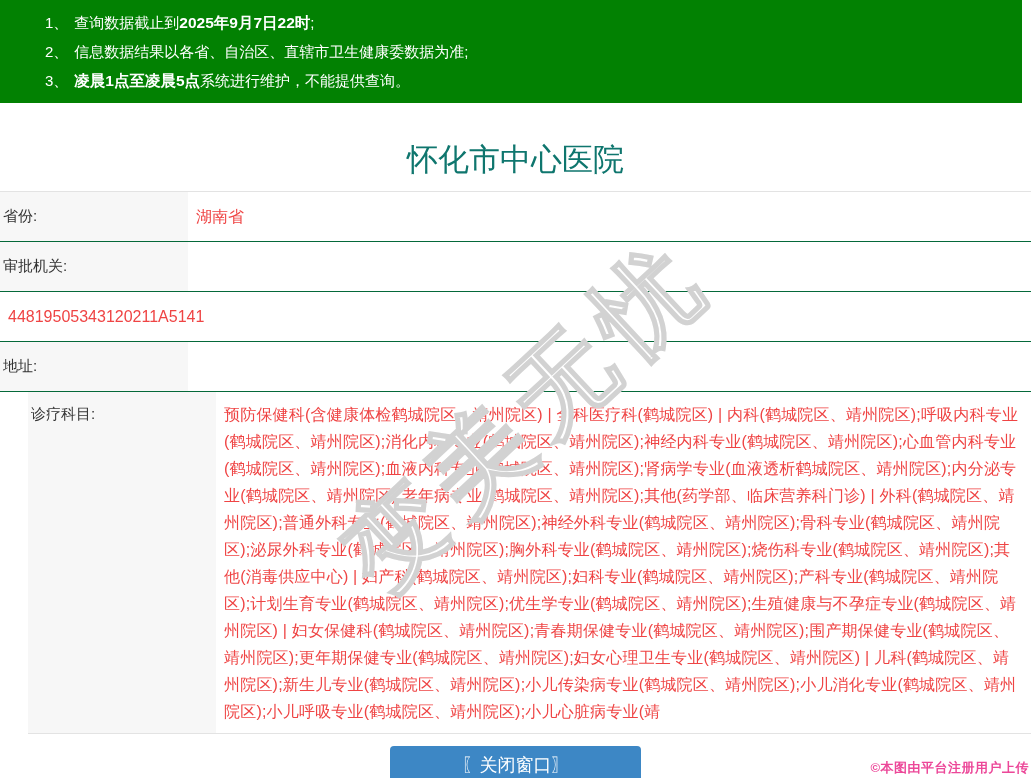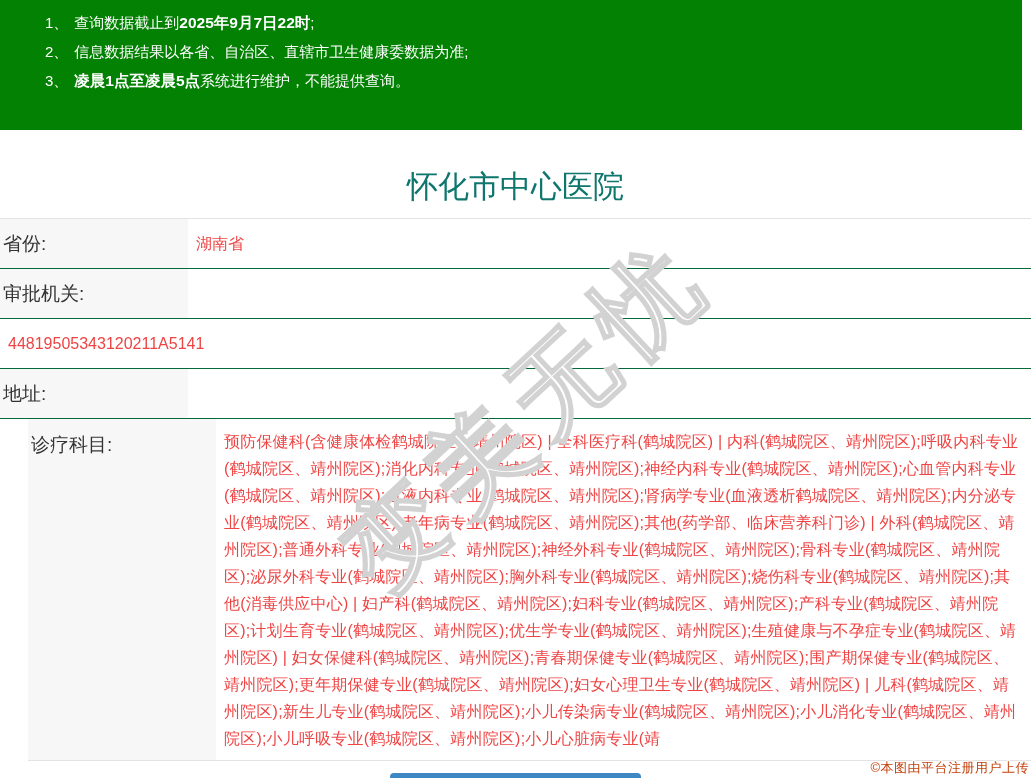--- a/index.html
+++ b/index.html
@@ -3,41 +3,41 @@
 <meta charset="utf-8">
 <style>
   html,body{margin:0;padding:0;}
   body{
     width:1031px;height:778px;position:relative;overflow:hidden;
     background:#ffffff;color:#333;
     font-family:"Liberation Sans","DejaVu Sans",sans-serif;
   }
   
   .banner{
-    width:1022px;height:130px;box-sizing:border-box;
+    width:1022px;height:103px;box-sizing:border-box;
     background:#028102;color:#fff;
     padding:8px 0 0 45px;
   }
   .notice{font-size:15px;line-height:29px;white-space:nowrap;}
   .notice .num{margin-right:6px;}
   .notice b{font-weight:bold;font-size:15.5px;}
   
   .page-title{
     margin:33px 0 0 0;height:55px;line-height:48px;
     text-align:center;font-size:31px;font-weight:400;color:#0f766e;
   }
   
   .info-table{border-top:1px solid #e3e3e3;}
   .row{display:flex;min-height:49px;border-bottom:1px solid #05693A;}
   .row:last-child{border-bottom:1px solid #e3e3e3;}
   .row .label{
     width:188px;flex:0 0 188px;box-sizing:border-box;
     background:#f7f7f7;padding-left:3px;
     display:flex;align-items:center;
-    font-size:19px;color:#333;
+    font-size:15px;color:#333;
   }
   .row .value{
     flex:1;display:flex;align-items:center;
     box-sizing:border-box;padding:0 10px 0 8px;
     font-size:16px;color:#ef4444;line-height:27px;
   }
   .row.tall{min-height:339px;margin-left:28px;}
   .row.tall .label{align-items:flex-start;padding-top:13px;}
   .row.tall .value{align-items:flex-start;padding-top:9px;padding-bottom:8px;
     letter-spacing:0.2px;}
@@ -54,21 +54,21 @@
     text-align:center;line-height:110px;
     transform:rotate(-43deg);transform-origin:center;
     font-size:100px;font-weight:bold;letter-spacing:14px;
     color:#ffffff;-webkit-text-stroke:2px #d2d2d2;
     text-shadow:0 0 1px #d8d8d8;
     pointer-events:none;z-index:5;white-space:nowrap;
   }
   
   .wm-corner{
     position:absolute;right:2px;bottom:1px;z-index:6;
-    font-size:13px;font-weight:normal;color:#c2410c;letter-spacing:0.5px;
+    font-size:13px;font-weight:bold;color:#ec4899;letter-spacing:0.5px;
     text-shadow:-1px 0 #fff,1px 0 #fff,0 -1px #fff,0 1px #fff,
                 -1px -1px #fff,1px 1px #fff,-1px 1px #fff,1px -1px #fff;
   }
 </style>
 </head>
 <body>
 
 <div class="banner">
   <div class="notice">
     <span class="num">1、</span><span>查询数据截止到</span><b>2025年9月7日22时</b><span>;</span>

